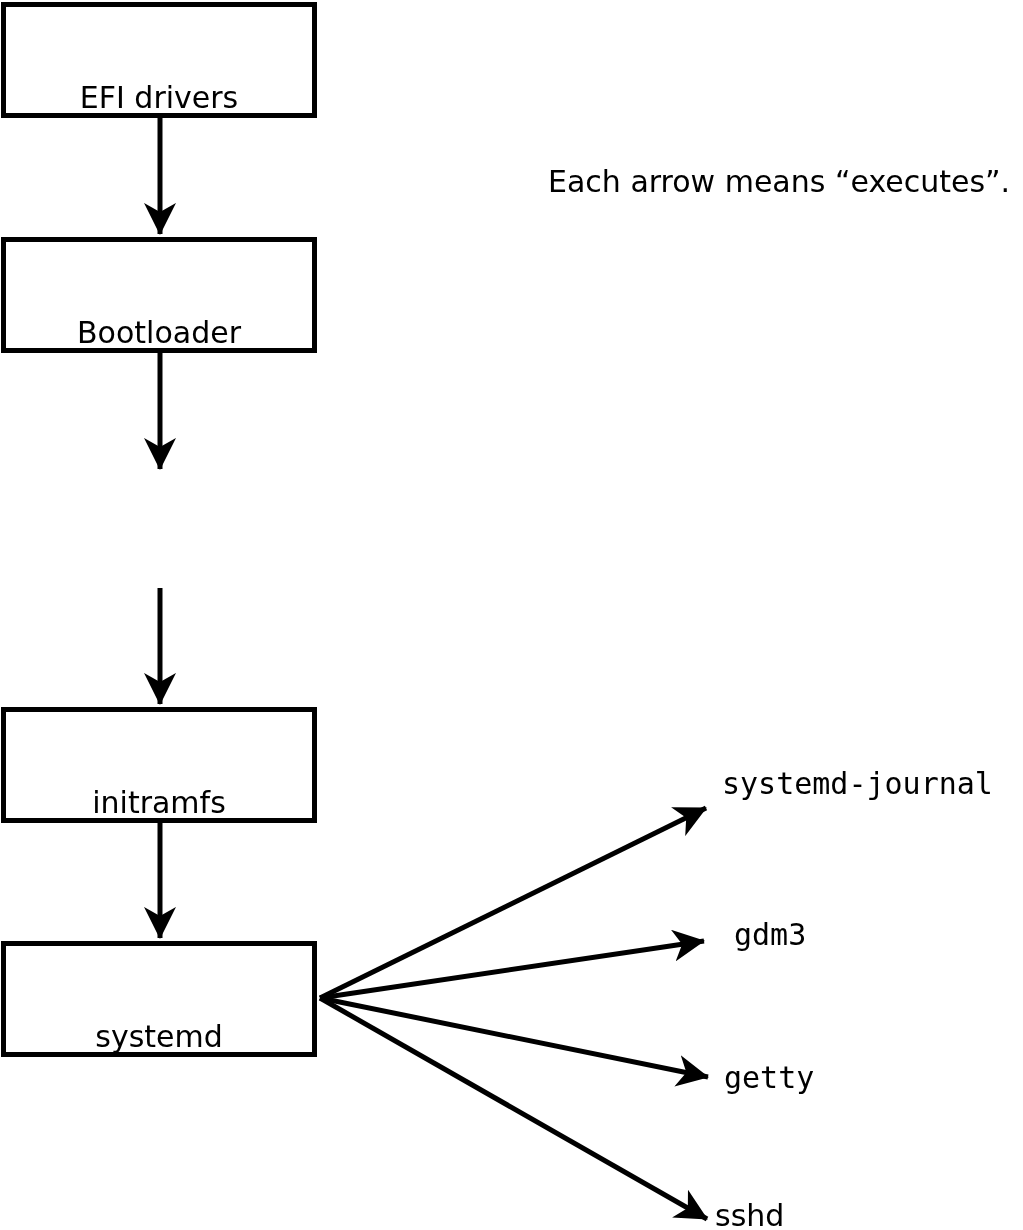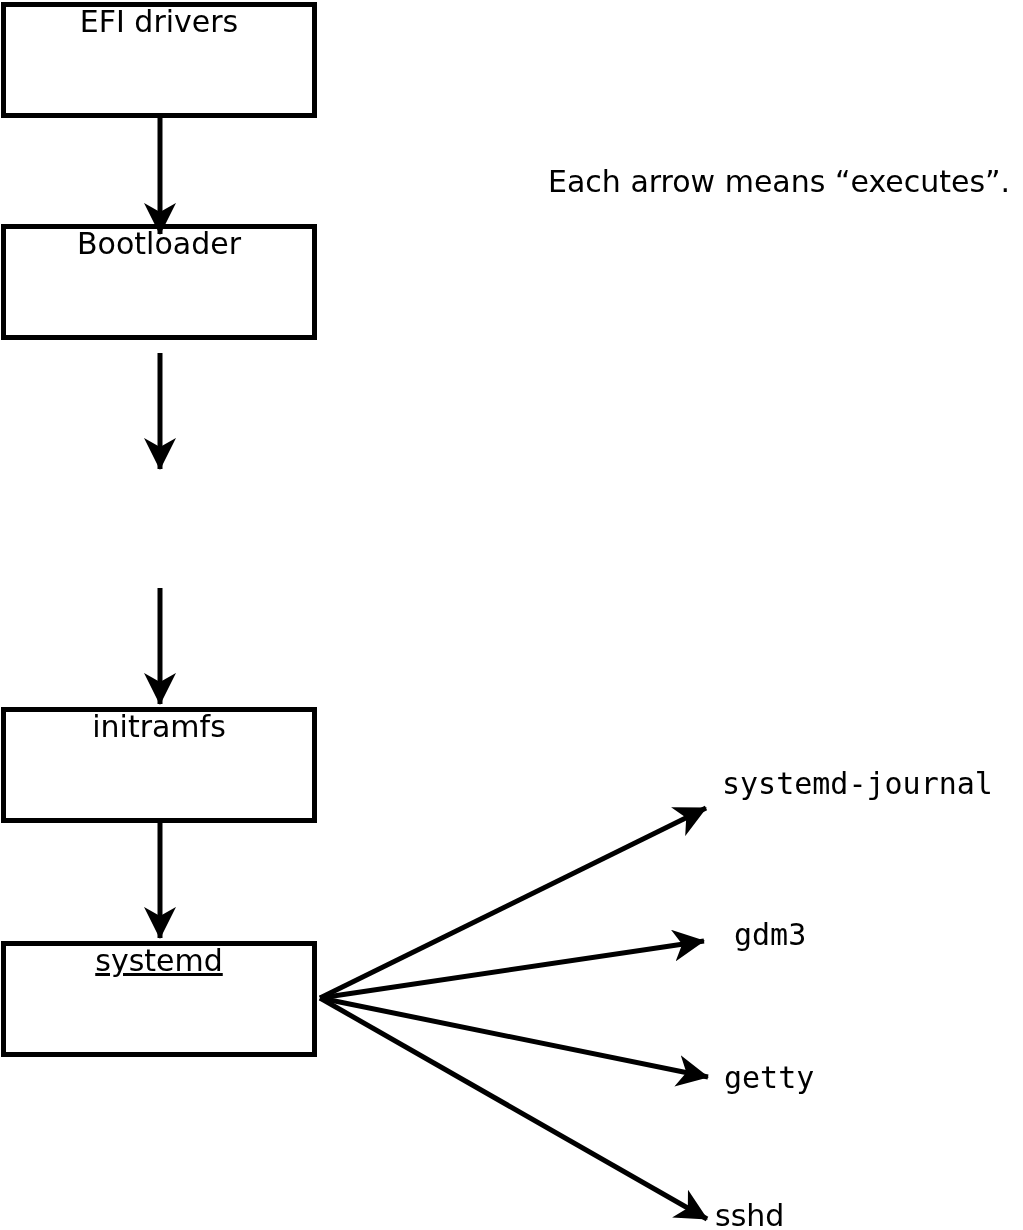--- a/index.html
+++ b/index.html
@@ -18,31 +18,31 @@
   }
   .node {
     position: absolute;
     left: 1px;
     width: 316px;
     height: 116px;
     box-sizing: border-box;
     border: 5px solid #000000;
     background: #ffffff;
     display: flex;
-    align-items: flex-start;
+    align-items: flex-end;
     justify-content: center;
     font-size: 30px;
     line-height: 1;
     white-space: nowrap;
   }
   .node-efi        { top: 2px;   }
-  .node-bootloader { top: 224px; }
+  .node-bootloader { top: 237px; }
   .node-kernel     { top: 472px; }
   .node-initramfs  { top: 707px; }
-  .node-systemd    { top: 941px; text-decoration: underline; }
+  .node-systemd    { top: 941px; }
 
   .floating-label {
     position: absolute;
     font-size: 30px;
     line-height: 1;
     white-space: nowrap;
   }
   .mono { font-family: "DejaVu Sans Mono", monospace; }
 
   .annotation        { left: 548px; top: 167px;  }

